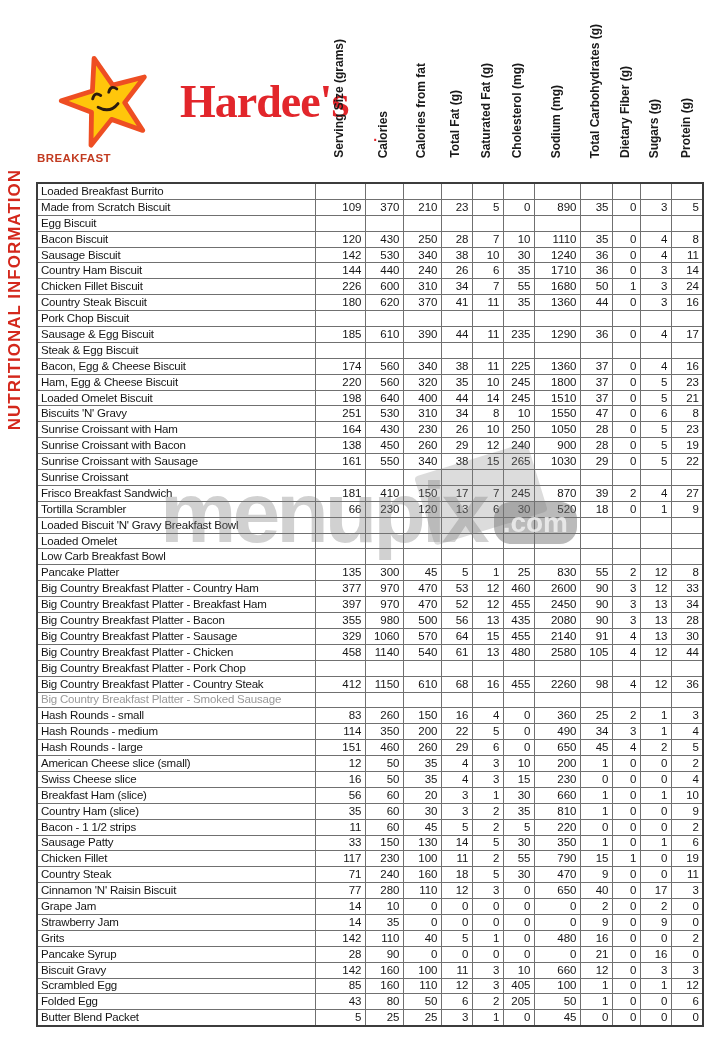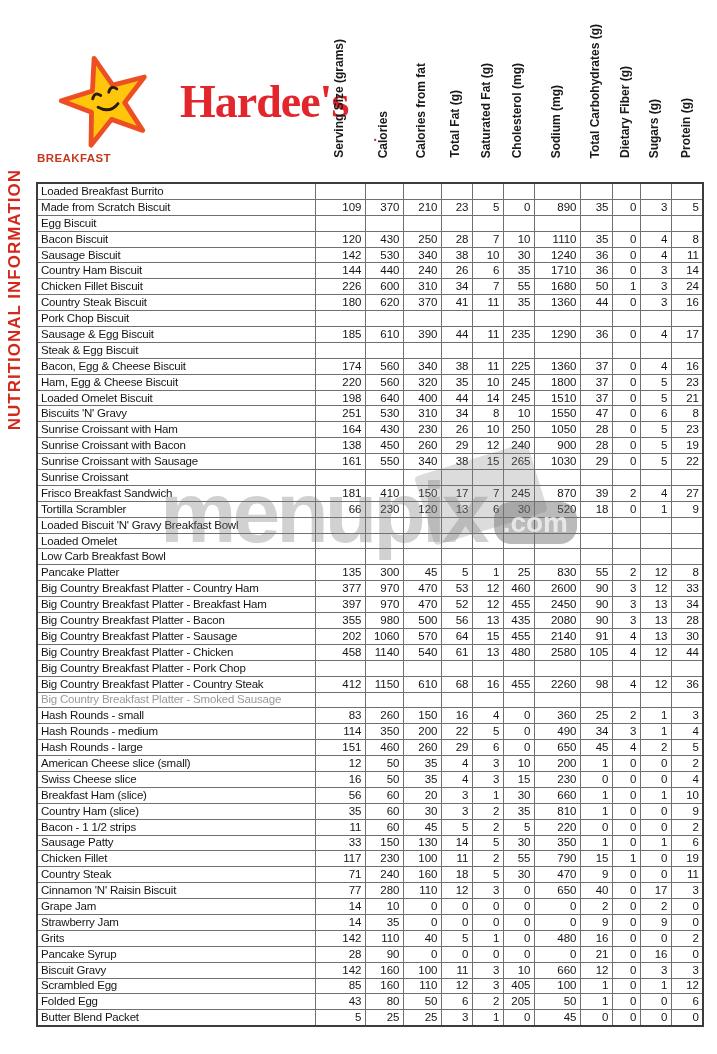--- a/index.html
+++ b/index.html
@@ -512,21 +512,21 @@
           <td class="num">13</td>
           <td class="num">435</td>
           <td class="num">2080</td>
           <td class="num">90</td>
           <td class="num">3</td>
           <td class="num">13</td>
           <td class="num">28</td>
         </tr>
         <tr>
           <td class="name">Big Country Breakfast Platter - Sausage</td>
-          <td class="num">202</td>
+          <td class="num">329</td>
           <td class="num">1060</td>
           <td class="num">570</td>
           <td class="num">64</td>
           <td class="num">15</td>
           <td class="num">455</td>
           <td class="num">2140</td>
           <td class="num">91</td>
           <td class="num">4</td>
           <td class="num">13</td>
           <td class="num">30</td>

